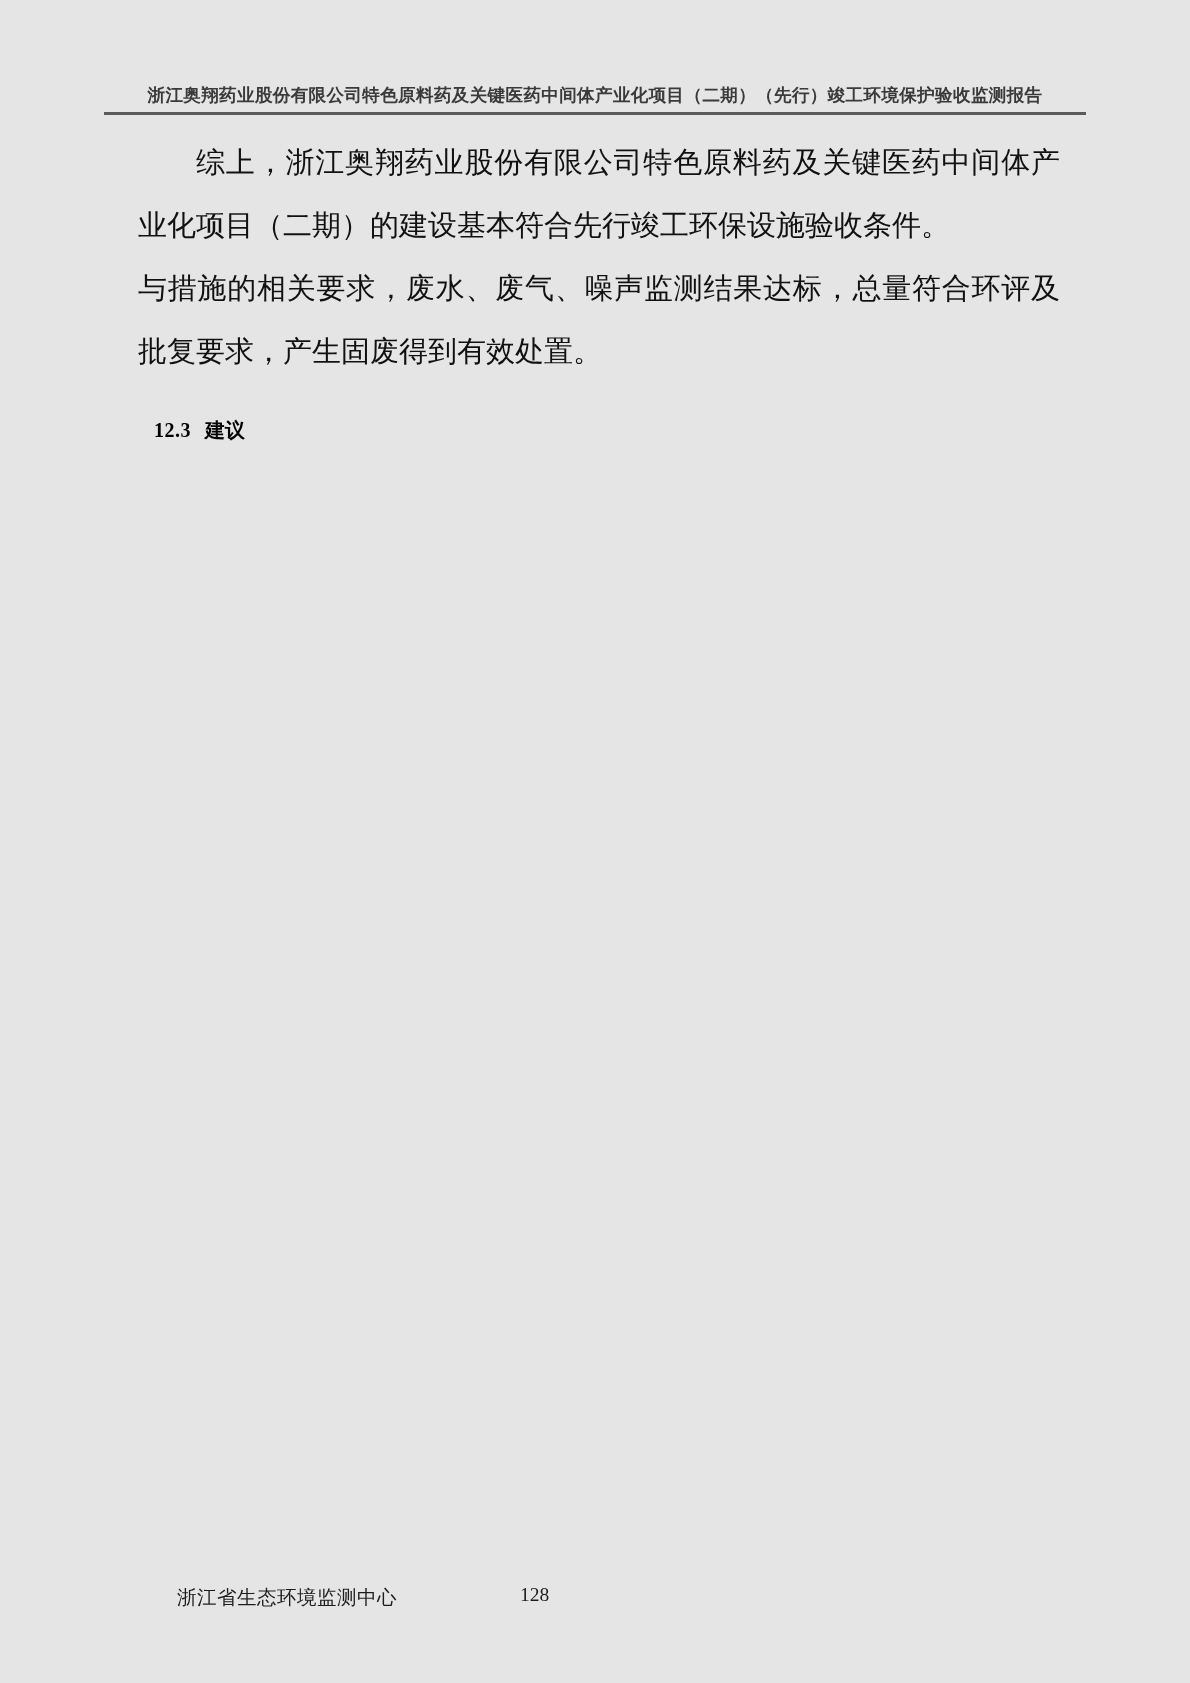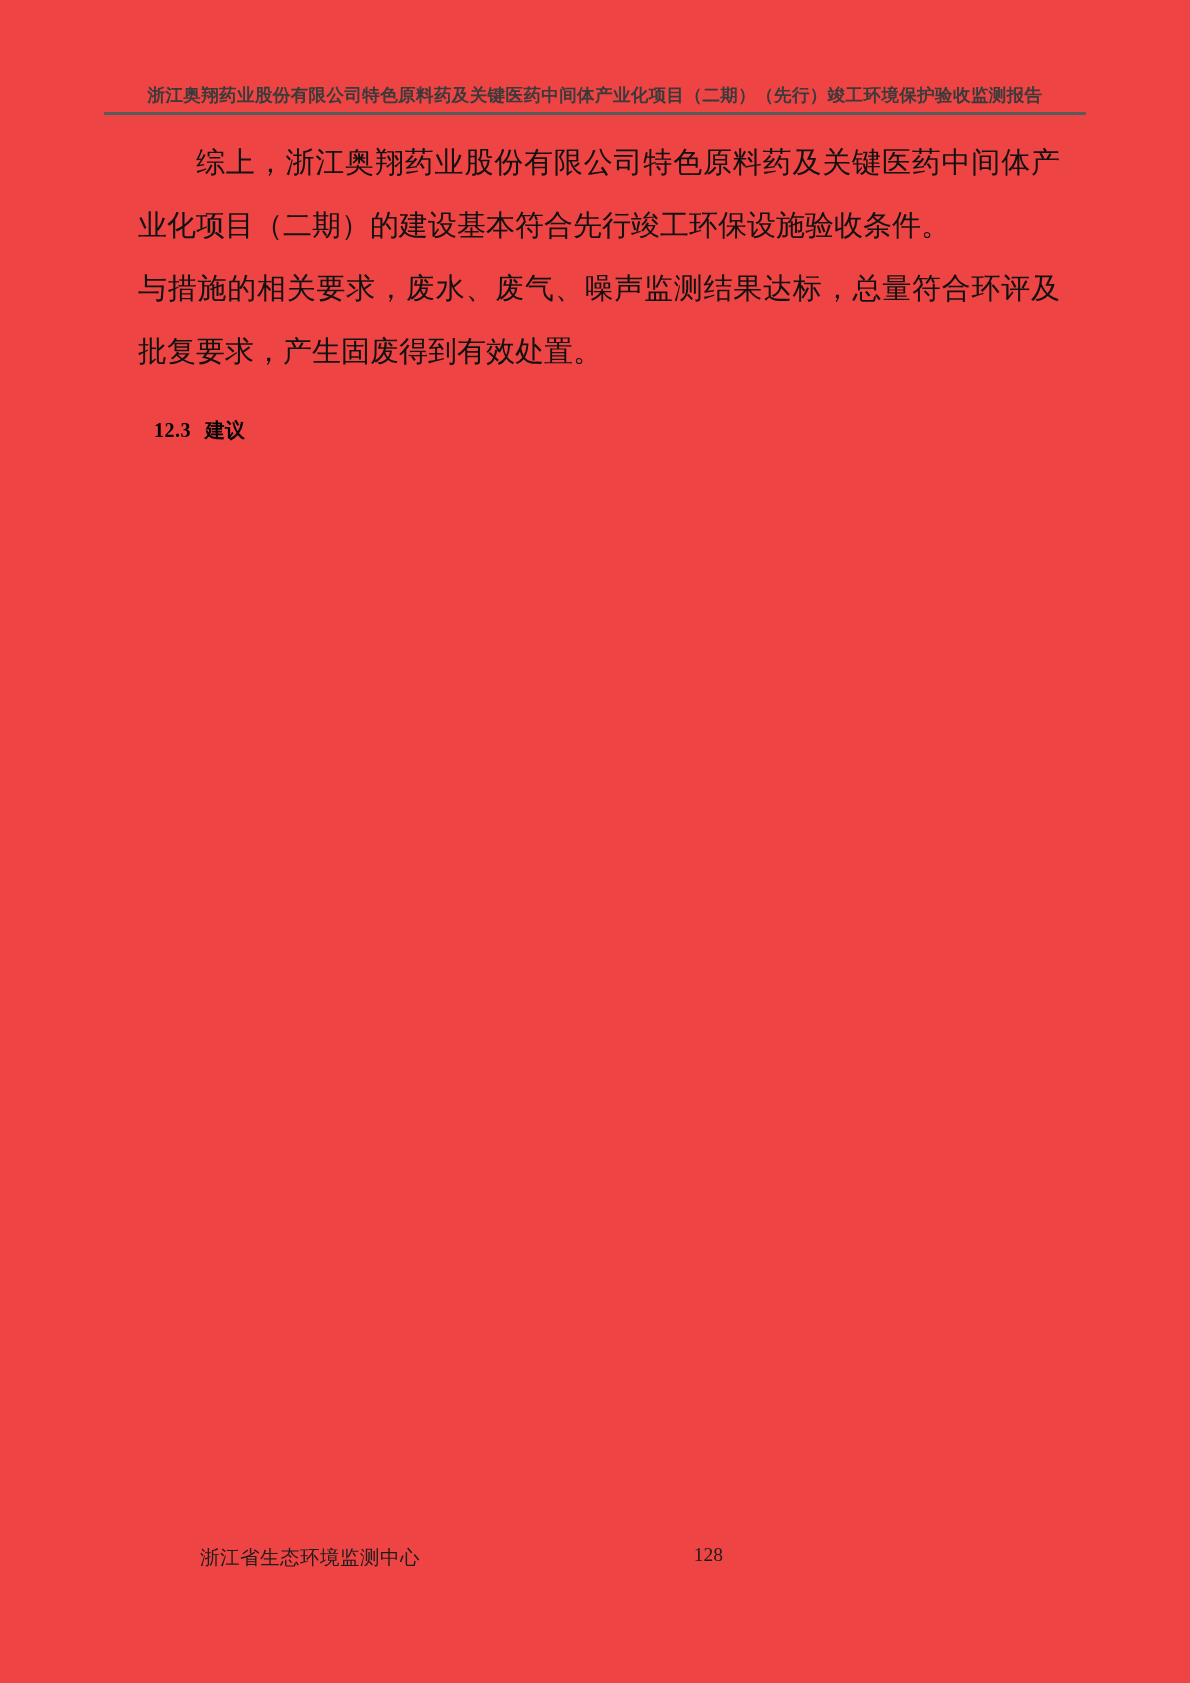--- a/index.html
+++ b/index.html
@@ -4,21 +4,21 @@
 <style>
   html, body {
     margin: 0;
     padding: 0;
     background: #ffffff;
   }
   .page {
     position: relative;
     width: 1190px;
     height: 1683px;
-    background: #ef4444;
+    background: #e5e5e5;
     overflow: hidden;
     font-family: "Liberation Serif", "DejaVu Serif", serif;
     color: #141414;
   }
 
   
   .page-header {
     position: absolute;
     top: 0;
     left: 104px;
@@ -70,38 +70,37 @@
   .section-number {
     margin-right: 14px;
     letter-spacing: 0.5px;
   }
 
   
   .page-footer {
     position: absolute;
     left: 0;
     right: 0;
-    top: 1544px;
+    top: 1584px;
     height: 32px;
     font-size: 19.5px;
     color: #1c1c1c;
-    margin-left: 23px;
   }
   .footer-org {
     position: absolute;
     left: 177px;
     top: 0;
     letter-spacing: 0.5px;
   }
   .footer-page {
     position: absolute;
     left: 520px;
     width: 180px;
     top: 0;
-    text-align: right;
+    text-align: left;
   }
 </style>
 </head>
 <body>
 
 <div class="page">
 
   <header class="page-header">
     <div class="header-title">浙江奥翔药业股份有限公司特色原料药及关键医药中间体产业化项目（二期）（先行）竣工环境保护验收监测报告</div>
     <div class="header-rule"></div>

